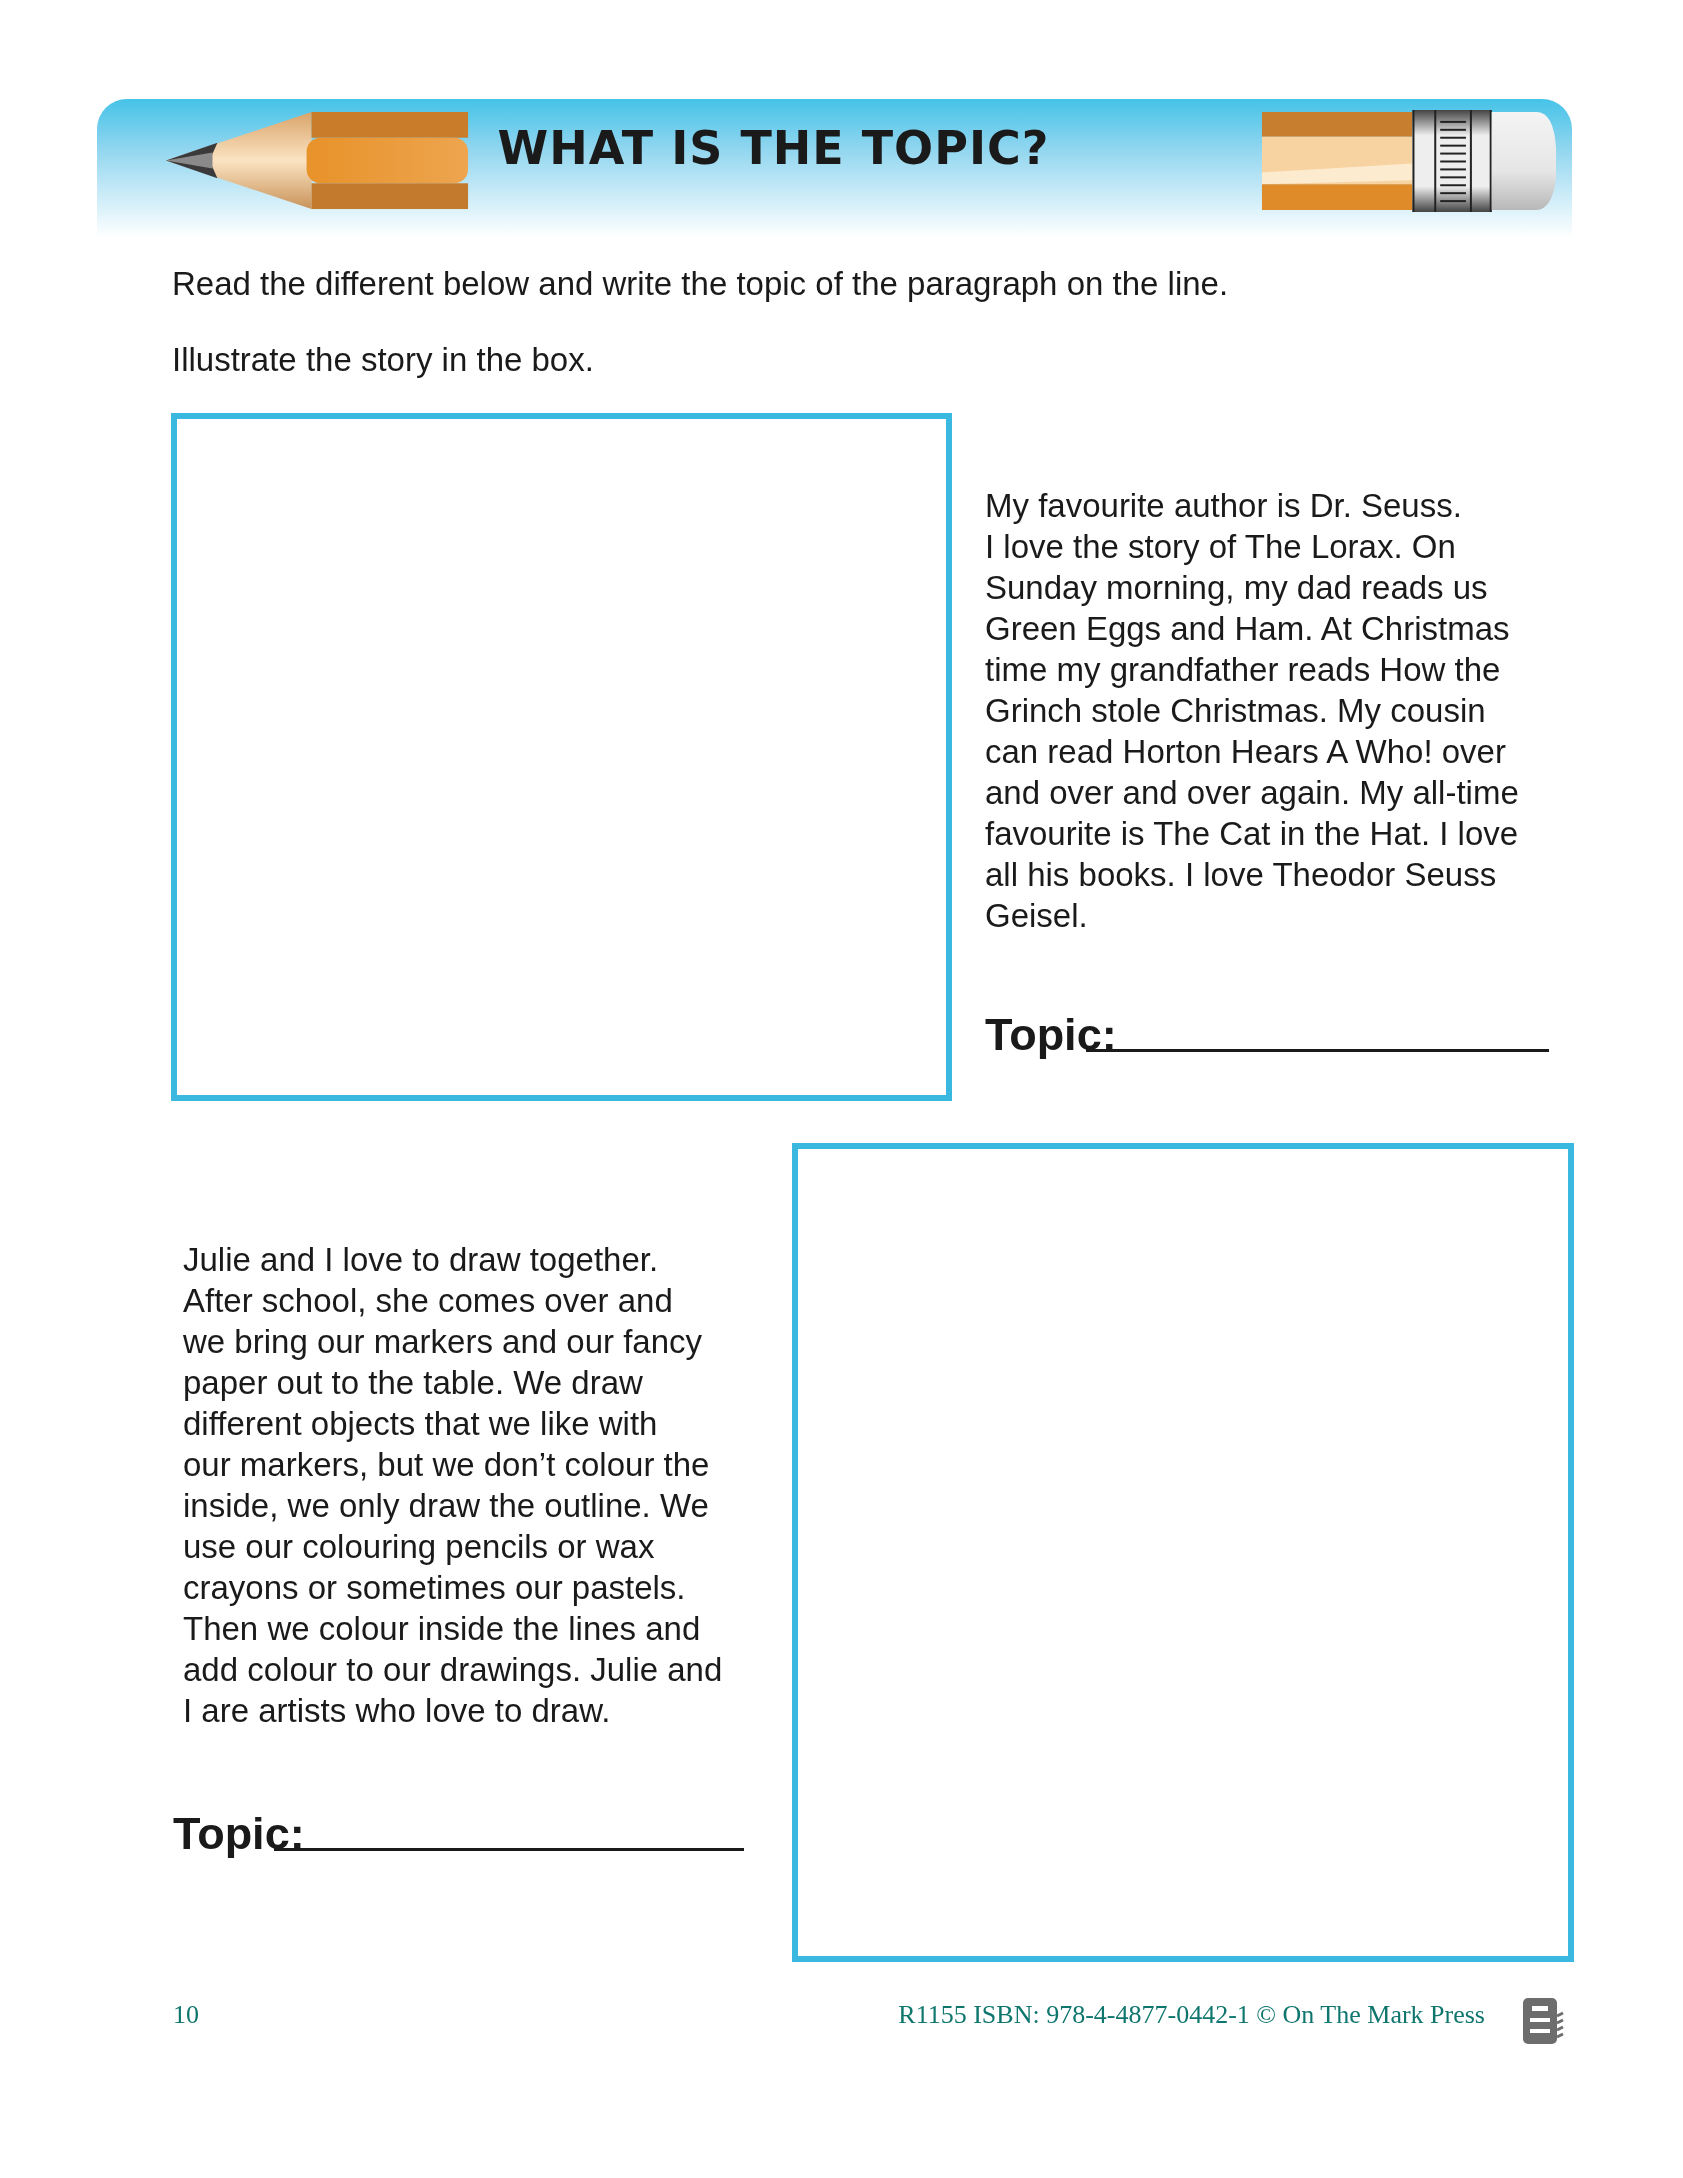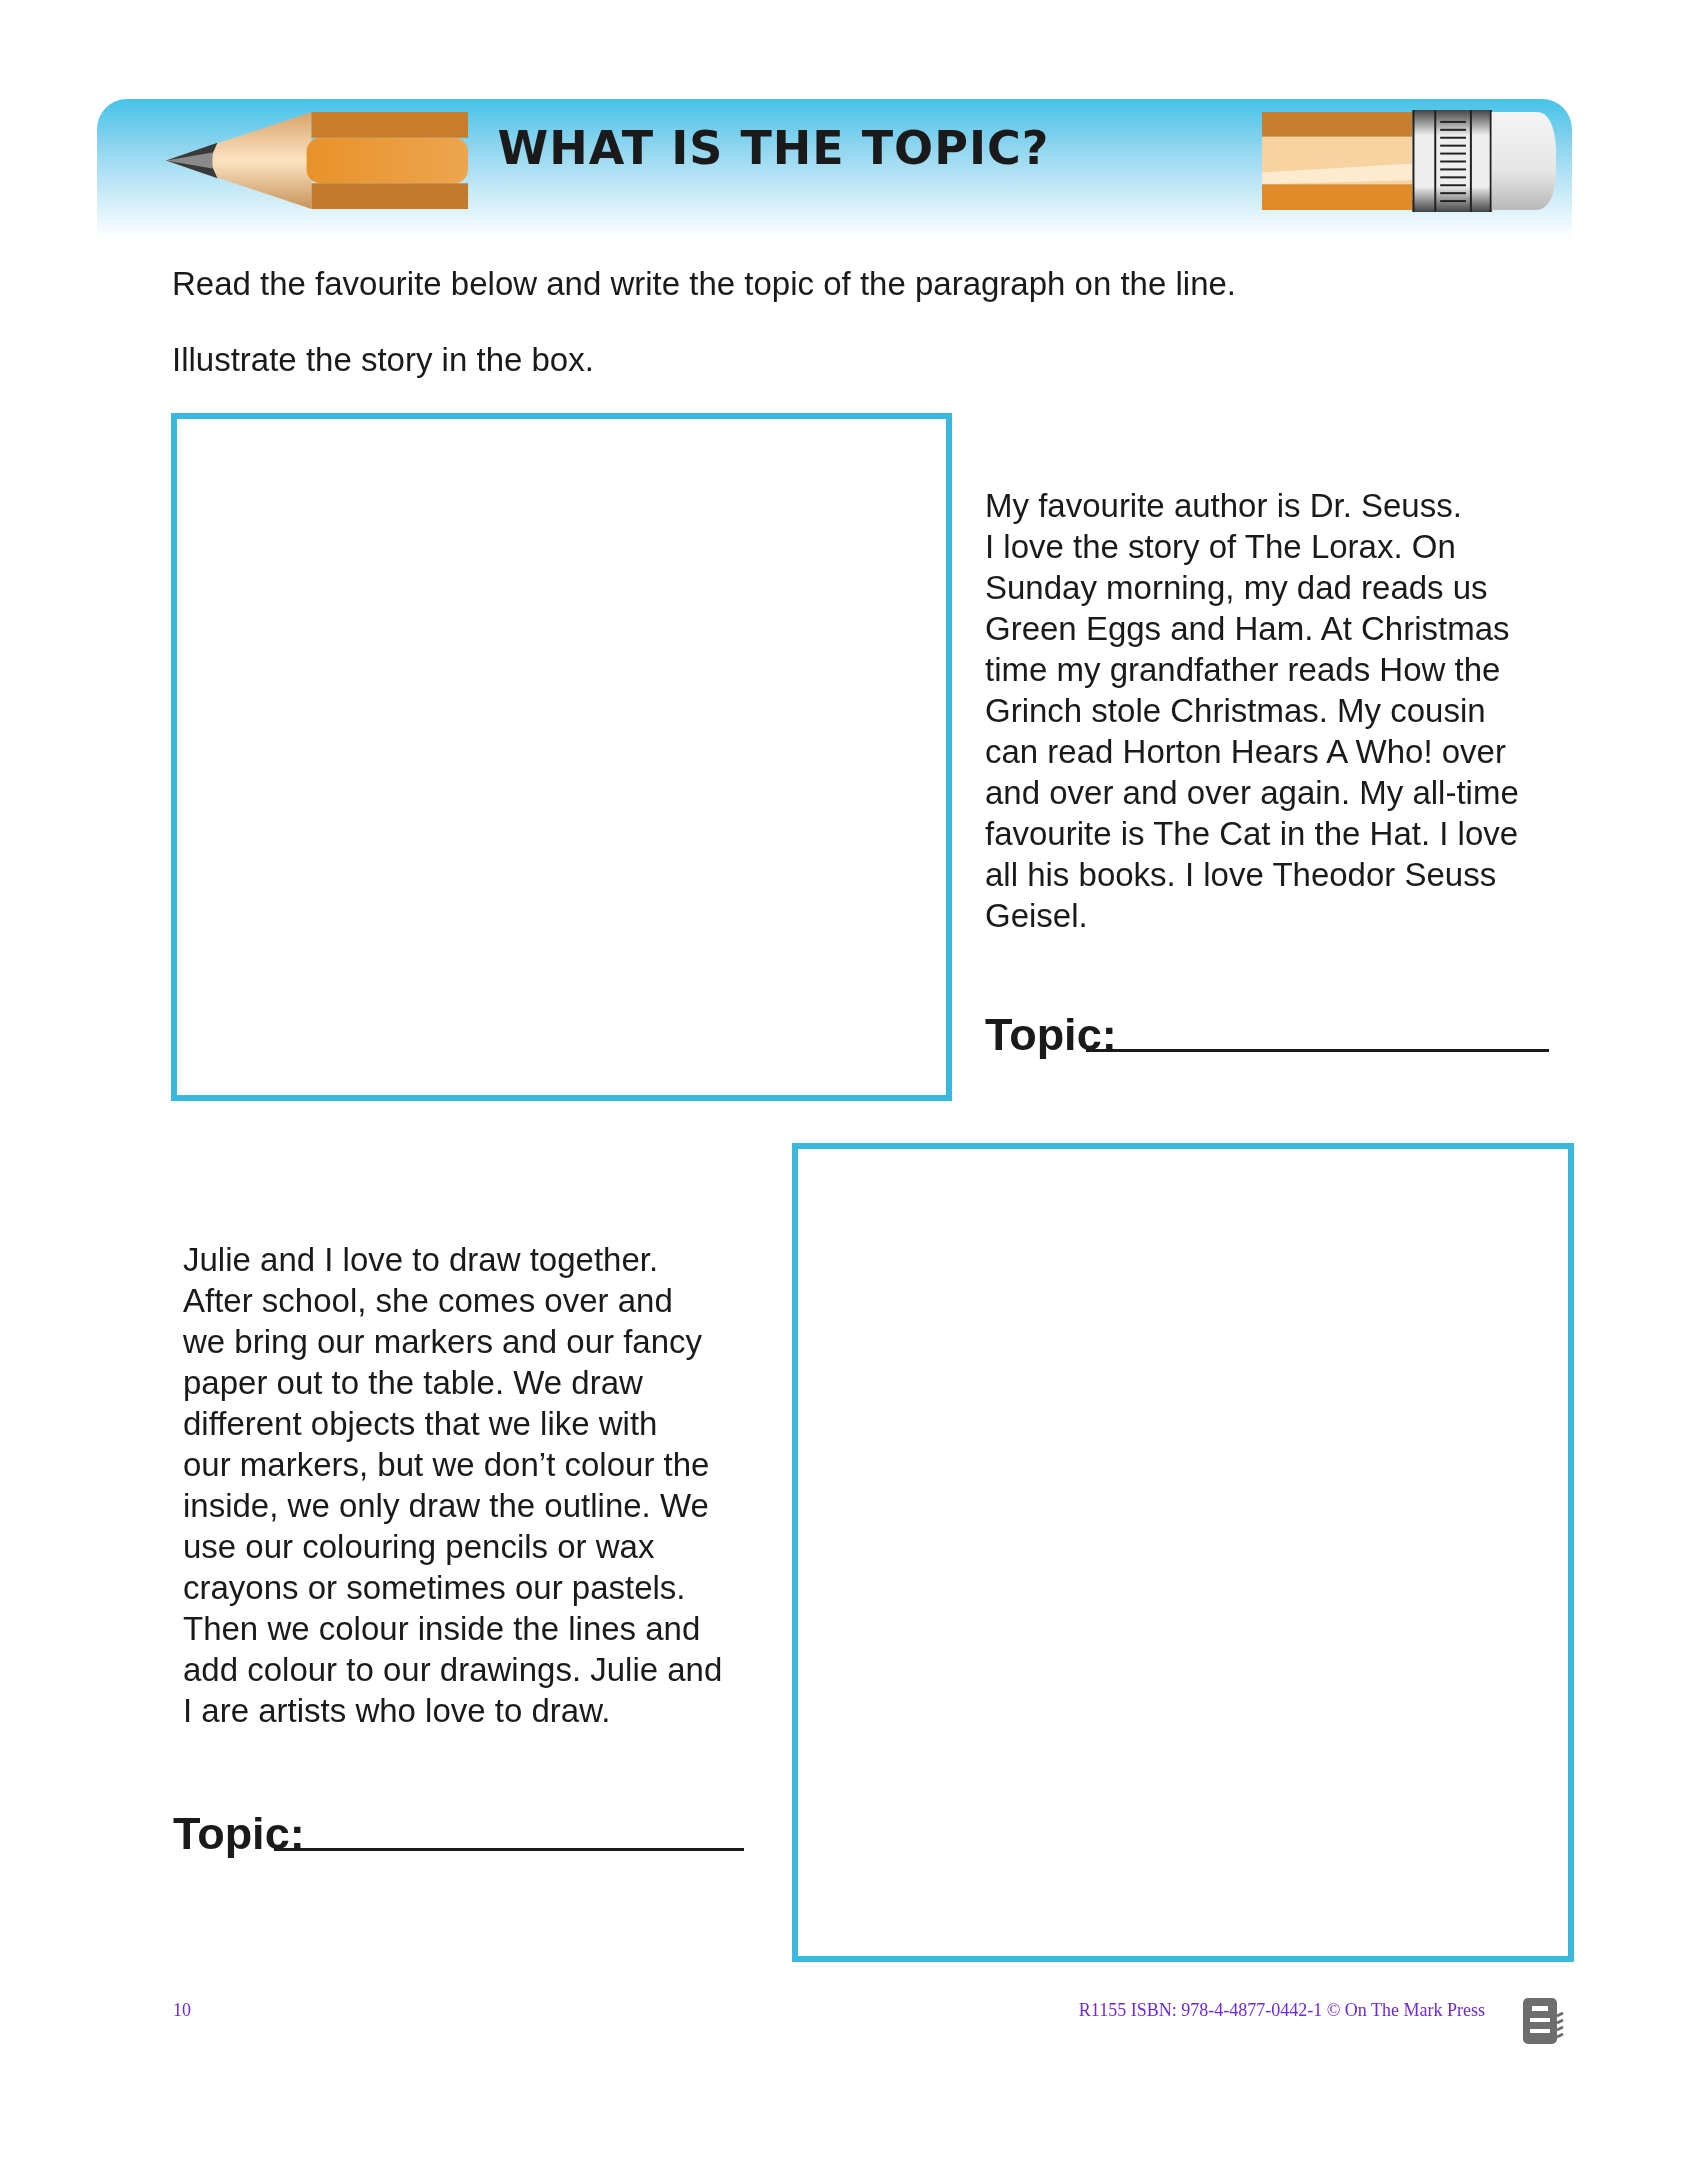--- a/index.html
+++ b/index.html
@@ -7,21 +7,21 @@
   .abs { position:absolute; }
   .banner { left:97px; top:99px; width:1475px; height:139px; border-radius:30px 30px 0 0;
     background:linear-gradient(to bottom,#45c3e8 0%,#8fd5ef 35%,#c4e9f7 65%,#ffffff 100%); }
   .title { left:0; top:121px; width:1547px; text-align:center; font-family:"DejaVu Sans", sans-serif; font-weight:bold;
     font-size:46px; letter-spacing:1px; color:#1a1a1a; }
   .instr { left:172px; font-size:33px; line-height:41px; white-space:nowrap; }
   .box { border:6px solid #3bb8e0; box-sizing:border-box; background:#fff; }
   .para { font-size:33px; line-height:41px; white-space:pre-line; }
   .topic { font-size:45px; line-height:41px; white-space:nowrap;font-weight:bold; }
   .uline { height:3px; background:#1a1a1a; }
-  .footer { font-family:"Liberation Serif", serif; font-size:18px; color:#6d28d9; white-space:nowrap; }
+  .footer { font-family:"Liberation Serif", serif; font-size:26px; color:#0f766e; white-space:nowrap; }
 </style>
 </head>
 <body>
 
 <div class="abs banner"></div>
 
 <svg class="abs" style="left:158px;top:109px;" width="317" height="104" viewBox="0 0 320 105">
   <defs>
     <linearGradient id="wood" x1="0" y1="0" x2="0" y2="1">
       <stop offset="0" stop-color="#d9a46a"></stop>
@@ -75,21 +75,21 @@
     <rect x="155" y="1" width="2" height="103"></rect>
       <rect x="177" y="1" width="2" height="103"></rect>
       <rect x="213" y="1" width="2" height="103"></rect>
       <rect x="233" y="1" width="2" height="103"></rect>
   </g>
   <path d="M235,3 L280,3 Q298,3 300,40 L300,70 Q296,102 280,102 L235,102 Z" fill="url(#eraser)"></path>
 </svg>
 
 <div class="abs title">WHAT IS THE TOPIC?</div>
 
-<div class="abs instr" style="top:263px;">Read the favourite below and write the topic of the paragraph on the line.</div>
+<div class="abs instr" style="top:263px;">Read the different below and write the topic of the paragraph on the line.</div>
 <div class="abs instr" style="top:339px;">Illustrate the story in the box.</div>
 
 <div class="abs box" style="left:171px;top:413px;width:781px;height:688px;"></div>
 <div class="abs para" style="left:985px;top:461px;width:594px;margin-top:24px;">My favourite author is Dr. Seuss.
 I love the story of The Lorax. On
 Sunday morning, my dad reads us
 Green Eggs and Ham. At Christmas
 time my grandfather reads How the
 Grinch stole Christmas. My cousin
 can read Horton Hears A Who! over

